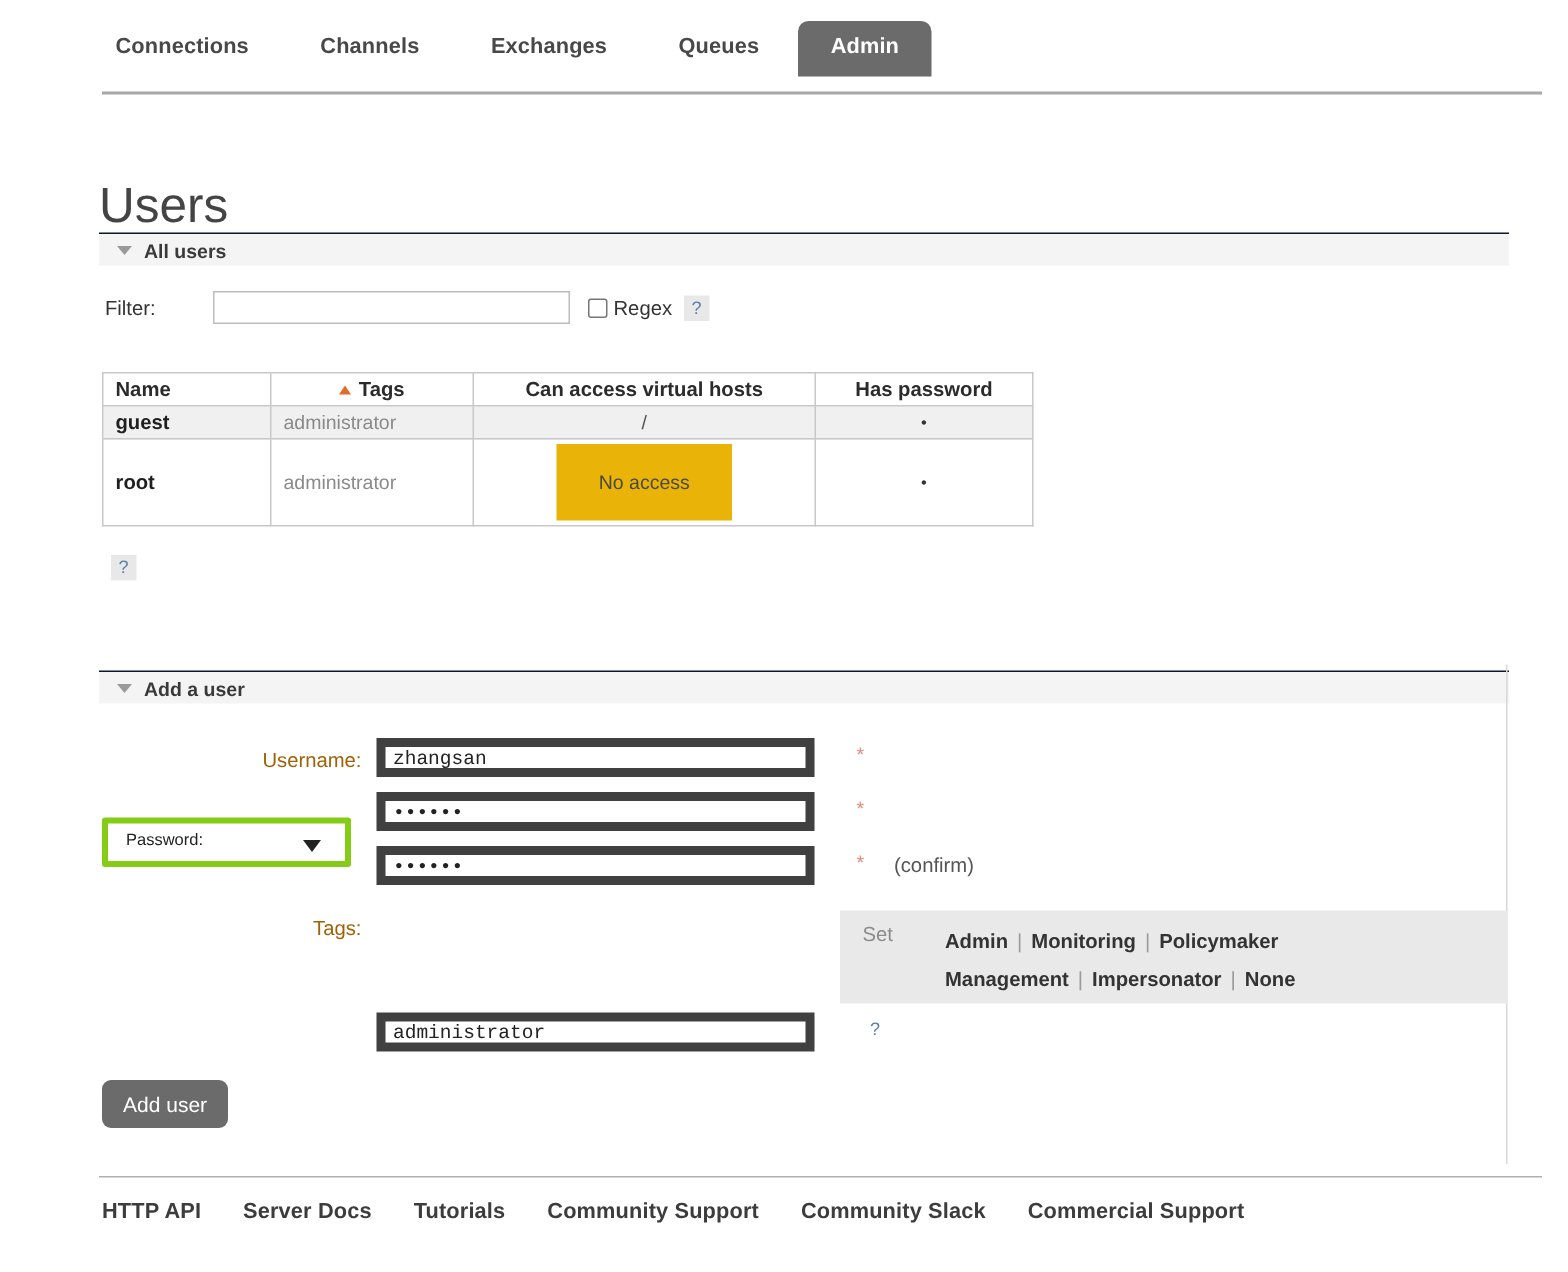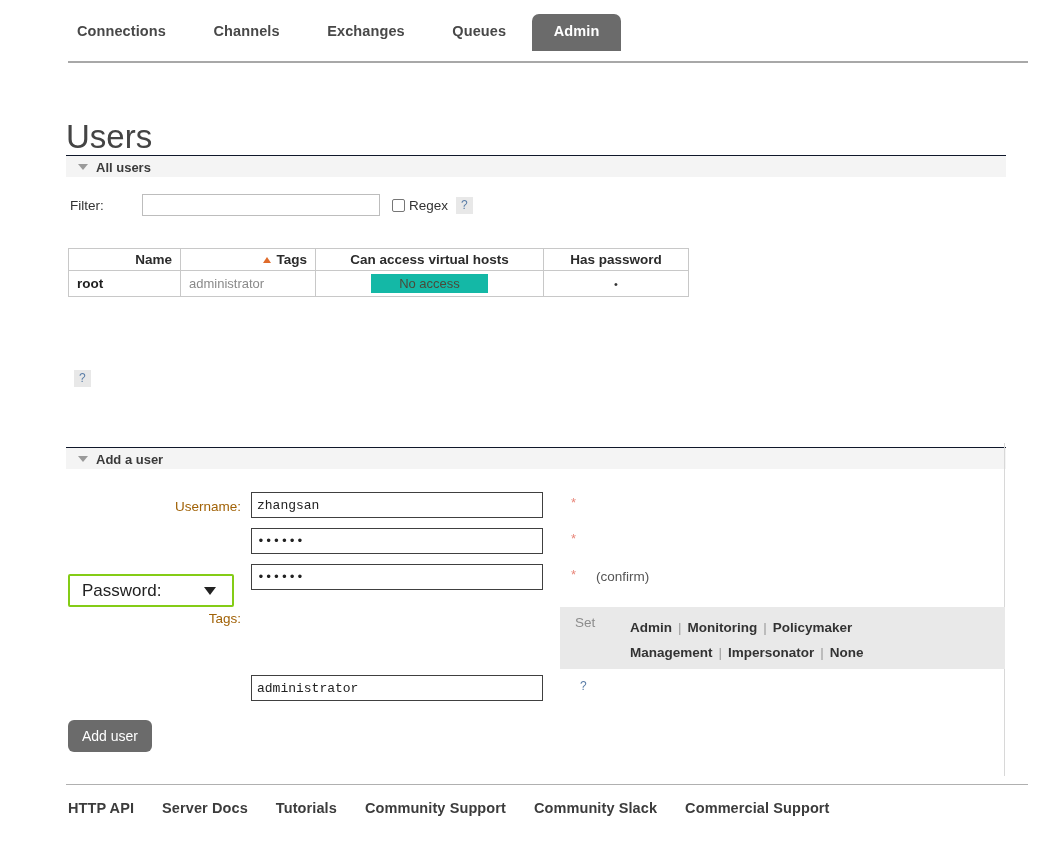--- a/index.html
+++ b/index.html
@@ -181,22 +181,22 @@
     font-weight: normal;
     height: 21px;
     box-sizing: border-box;
   }
   .users-table thead th {
     font-weight: bold;
     color: #2b2b2b;
     background: #ffffff;
     font-size: 13.5px;
   }
-  .users-table th.col-name { width: 112px; text-align: right; }
-  .users-table th.col-tags { width: 135px; text-align: right; margin-top: 12px; }
+  .users-table th.col-name { width: 112px; text-align: left; }
+  .users-table th.col-tags { width: 135px; text-align: center; margin-top: 12px; }
   .users-table th.col-vhosts { width: 228px; }
   .users-table th.col-haspw { width: 145px; }
   .users-table tbody tr.alt td { background: #f0f0f0; }
   .users-table td.name {
     text-align: left;
     font-weight: bold;
     color: #1f1f1f;
     font-size: 13.5px;
   }
   .users-table td.tags {
@@ -210,22 +210,22 @@
     display: inline-block;
     width: 0; height: 0;
     border-left: 4px solid transparent;
     border-right: 4px solid transparent;
     border-bottom: 6px solid #e06b2a;
     margin-right: 5px;
     vertical-align: middle;
   }
   .noaccess {
     display: inline-block;
-    background: #14b8a6;
-    padding: 2px 28px;
+    background: #eab308;
+    padding: 18px 28px;
     color: #4a4a3a;
   }
 
   .table-help {
     position: absolute;
     left: 66px;
     top: 370px;
   }
 
   
@@ -238,21 +238,21 @@
     background: #d8d8d8;
   }
   .flabel {
     position: absolute;
     text-align: right;
     font-size: 13.5px;
     color: #a16207;
   }
   .finput {
     position: absolute;
-    border: 1px solid #404040;
+    border: 6px solid #404040;
     background: #ffffff;
     box-sizing: border-box;
     font-family: "Liberation Mono", monospace;
     font-size: 13px;
     color: #222222;
     padding: 0 5px;
     height: 26px;
     line-height: 24px;
   }
   .star {
@@ -264,28 +264,27 @@
     position: absolute;
     color: #555555;
     font-size: 13.5px;
   }
   .pw-select {
     position: absolute;
     left: 68px;
     top: 545px;
     width: 166px;
     height: 33px;
-    border: 2px solid #84cc16;
+    border: 4px solid #84cc16;
     border-radius: 2px;
     background: #ffffff;
     box-sizing: border-box;
-    font-size: 17px;
+    font-size: 11px;
     color: #222222;
     padding: 5px 0 0 12px;
-    margin-top: 29px;
   }
   .pw-select .chev {
     position: absolute;
     right: 16px;
     top: 11px;
     width: 0; height: 0;
     border-left: 6px solid transparent;
     border-right: 6px solid transparent;
     border-top: 8px solid #222222;
   }
@@ -394,20 +393,26 @@
   <table class="users-table">
     <thead>
       <tr>
         <th class="col-name">Name</th>
         <th class="col-tags"><span class="sort-tri"></span><span>Tags</span></th>
         <th class="col-vhosts">Can access virtual hosts</th>
         <th class="col-haspw">Has password</th>
       </tr>
     </thead>
     <tbody>
+      <tr class="alt">
+        <td class="name">guest</td>
+        <td class="tags">administrator</td>
+        <td class="vhosts">/</td>
+        <td class="haspw">•</td>
+      </tr>
       <tr>
         <td class="name">root</td>
         <td class="tags">administrator</td>
         <td class="vhosts"><span class="noaccess">No access</span></td>
         <td class="haspw">•</td>
       </tr>
     </tbody>
   </table>
 
   <span class="help table-help">?</span>

